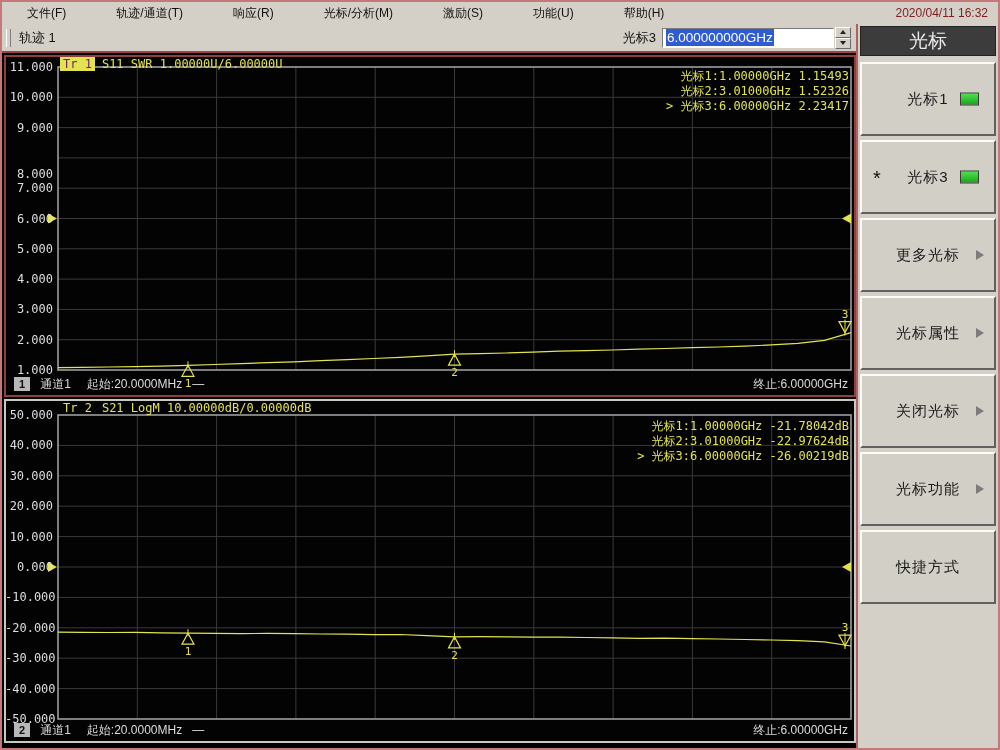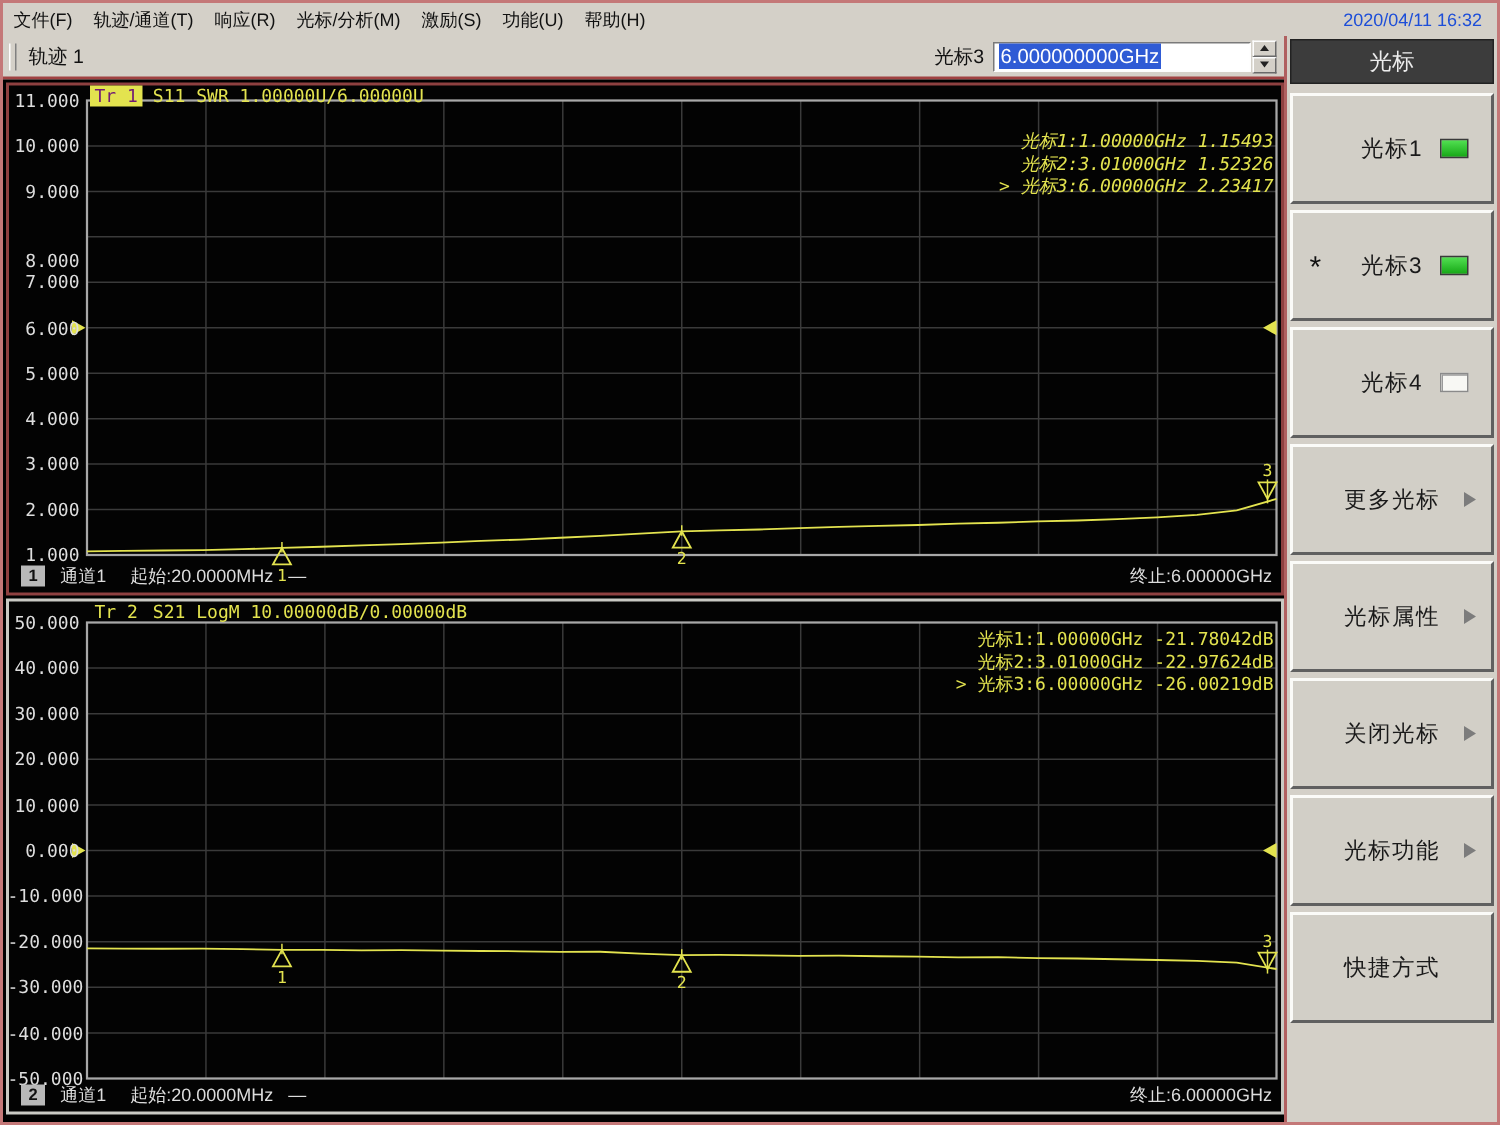--- a/index.html
+++ b/index.html
@@ -2,22 +2,22 @@
 <html><head>
 <meta charset="utf-8">
 <style>
   html,body{margin:0;padding:0;background:#6f6f6f;}
   .window{position:relative;width:1000px;height:750px;box-sizing:border-box;background:#d4d0c8;
     border:2px solid #c47878;font-family:"Liberation Sans","DejaVu Sans",sans-serif;overflow:hidden;}
 
   
   .menubar{position:absolute;top:0;left:0;right:0;height:22px;display:flex;align-items:center;
     background:#d4d0c8;border-bottom:1px solid #b86e6e;font-size:12px;color:#111;}
-  .menu-item{padding:0 7px;cursor:default;}
-  .clock{margin-left:auto;padding-right:10px;font-size:12px;color:#1d4ed8;}
+  .menu-item{padding:0 25px;cursor:default;}
+  .clock{margin-left:auto;padding-right:10px;font-size:12px;color:#7f1d1d;}
 
   
   .toolbar{position:absolute;top:22px;left:0;width:854px;height:29px;box-sizing:border-box;display:flex;
     align-items:center;background:#d4d0c8;border-bottom:2px solid #a04242;font-size:13px;color:#111;}
   .grip{width:3px;height:18px;margin:0 8px 0 4px;border-left:1px solid #fff;border-right:1px solid #808080;}
   .stim-group{margin-left:auto;display:flex;align-items:center;margin-right:5px;}
   .stim-label{margin-right:6px;}
   .value-box{width:172px;height:20px;background:#fff;border:1px solid;border-color:#7a7a7a #fdfdfd #fdfdfd #7a7a7a;
     display:flex;align-items:center;padding-left:3px;box-sizing:border-box;}
   .value-sel{background:#2f5bd5;color:#fff;font-size:13.5px;padding:1px 1px;white-space:pre;}
@@ -36,34 +36,34 @@
   svg text{font-family:"DejaVu Sans Mono",monospace;}
   .tr-title{position:absolute;left:54px;top:0;height:14px;font:12px "DejaVu Sans Mono",monospace;
     color:#e3e34f;z-index:3;display:flex;align-items:center;white-space:pre;}
   .tr-name{padding:0 3px;}
   .tr-active{background:#e3e34f;color:#701a75;}
   .tr-meas{margin-left:7px;}
   .ylabels{position:absolute;left:0;top:0;width:48px;height:100%;z-index:2;}
   .ylab{position:absolute;right:1px;width:48px;text-align:right;font:12px "DejaVu Sans Mono",monospace;color:#dedede;}
   .readouts{position:absolute;right:5px;z-index:3;text-align:right;font:12px "DejaVu Sans Mono",monospace;
     color:#e3e34f;line-height:15px;white-space:pre;}
-  #readouts-0{top:30px;font-style:italic;}
+  #readouts-0{top:12px;}
   #readouts-1{top:18px;}
   .statusbar{position:absolute;left:8px;right:6px;bottom:3px;height:16px;display:flex;align-items:center;
     font-size:12px;color:#dcdcdc;z-index:3;}
   .badge{background:#b8b8b8;color:#101010;padding:0 5px;margin-right:10px;font-weight:bold;font-size:11px;line-height:14px;}
   .st-channel{margin-right:16px;}
   .st-start{margin-right:10px;}
   .st-stop{margin-left:auto;}
 
   
   .sidebar{position:absolute;top:22px;left:854px;right:0;bottom:0;background:#d4d0c8;
     border-left:2px solid #b06060;box-sizing:border-box;padding:2px 2px 0 2px;}
   .side-header{height:28px;margin-bottom:6px;background:#3c3c3c;color:#ececec;display:flex;align-items:center;
-    justify-content:center;font-size:15px;border:1px solid #222;}
+    justify-content:center;font-size:19px;border:1px solid #222;}
   .side-btn{position:relative;height:70px;margin-bottom:4px;background:#d2cfc7;border:2px solid;
     border-color:#fbfbf8 #606060 #606060 #fbfbf8;display:flex;align-items:center;justify-content:center;
     font-size:15px;color:#1a1a1a;letter-spacing:1px;cursor:default;}
   .side-label{margin:0 6px;}
   .ind{position:absolute;right:15px;top:50%;transform:translateY(-50%);width:17px;height:11px;
     border:1px solid #3a3a3a;background:linear-gradient(180deg,#52e052,#17a817);}
   .ind.off{background:#f8f8f4;border-color:#8a8a8a;box-shadow:inset 1px 1px 0 #9a9a9a;}
   .side-arrow{position:absolute;right:10px;top:50%;transform:translateY(-50%);width:0;height:0;
     border-top:5px solid transparent;border-bottom:5px solid transparent;border-left:8px solid #7c7c7c;}
   .star{position:absolute;left:11px;top:50%;transform:translateY(-42%);font-size:20px;color:#111;}
@@ -236,24 +236,20 @@
         <div class="side-btn">
           <span class="side-label">光标1</span>
           <span class="ind"></span>
         </div>
         <div class="side-btn">
           <span class="star">*</span>
           <span class="side-label">光标3</span>
           <span class="ind"></span>
         </div>
         <div class="side-btn">
-          <span class="side-label">光标4</span>
-          <span class="ind off"></span>
-        </div>
-        <div class="side-btn">
           <span class="side-label">更多光标</span>
           <span class="side-arrow"></span>
         </div>
         <div class="side-btn">
           <span class="side-label">光标属性</span>
           <span class="side-arrow"></span>
         </div>
         <div class="side-btn">
           <span class="side-label">关闭光标</span>
           <span class="side-arrow"></span>

